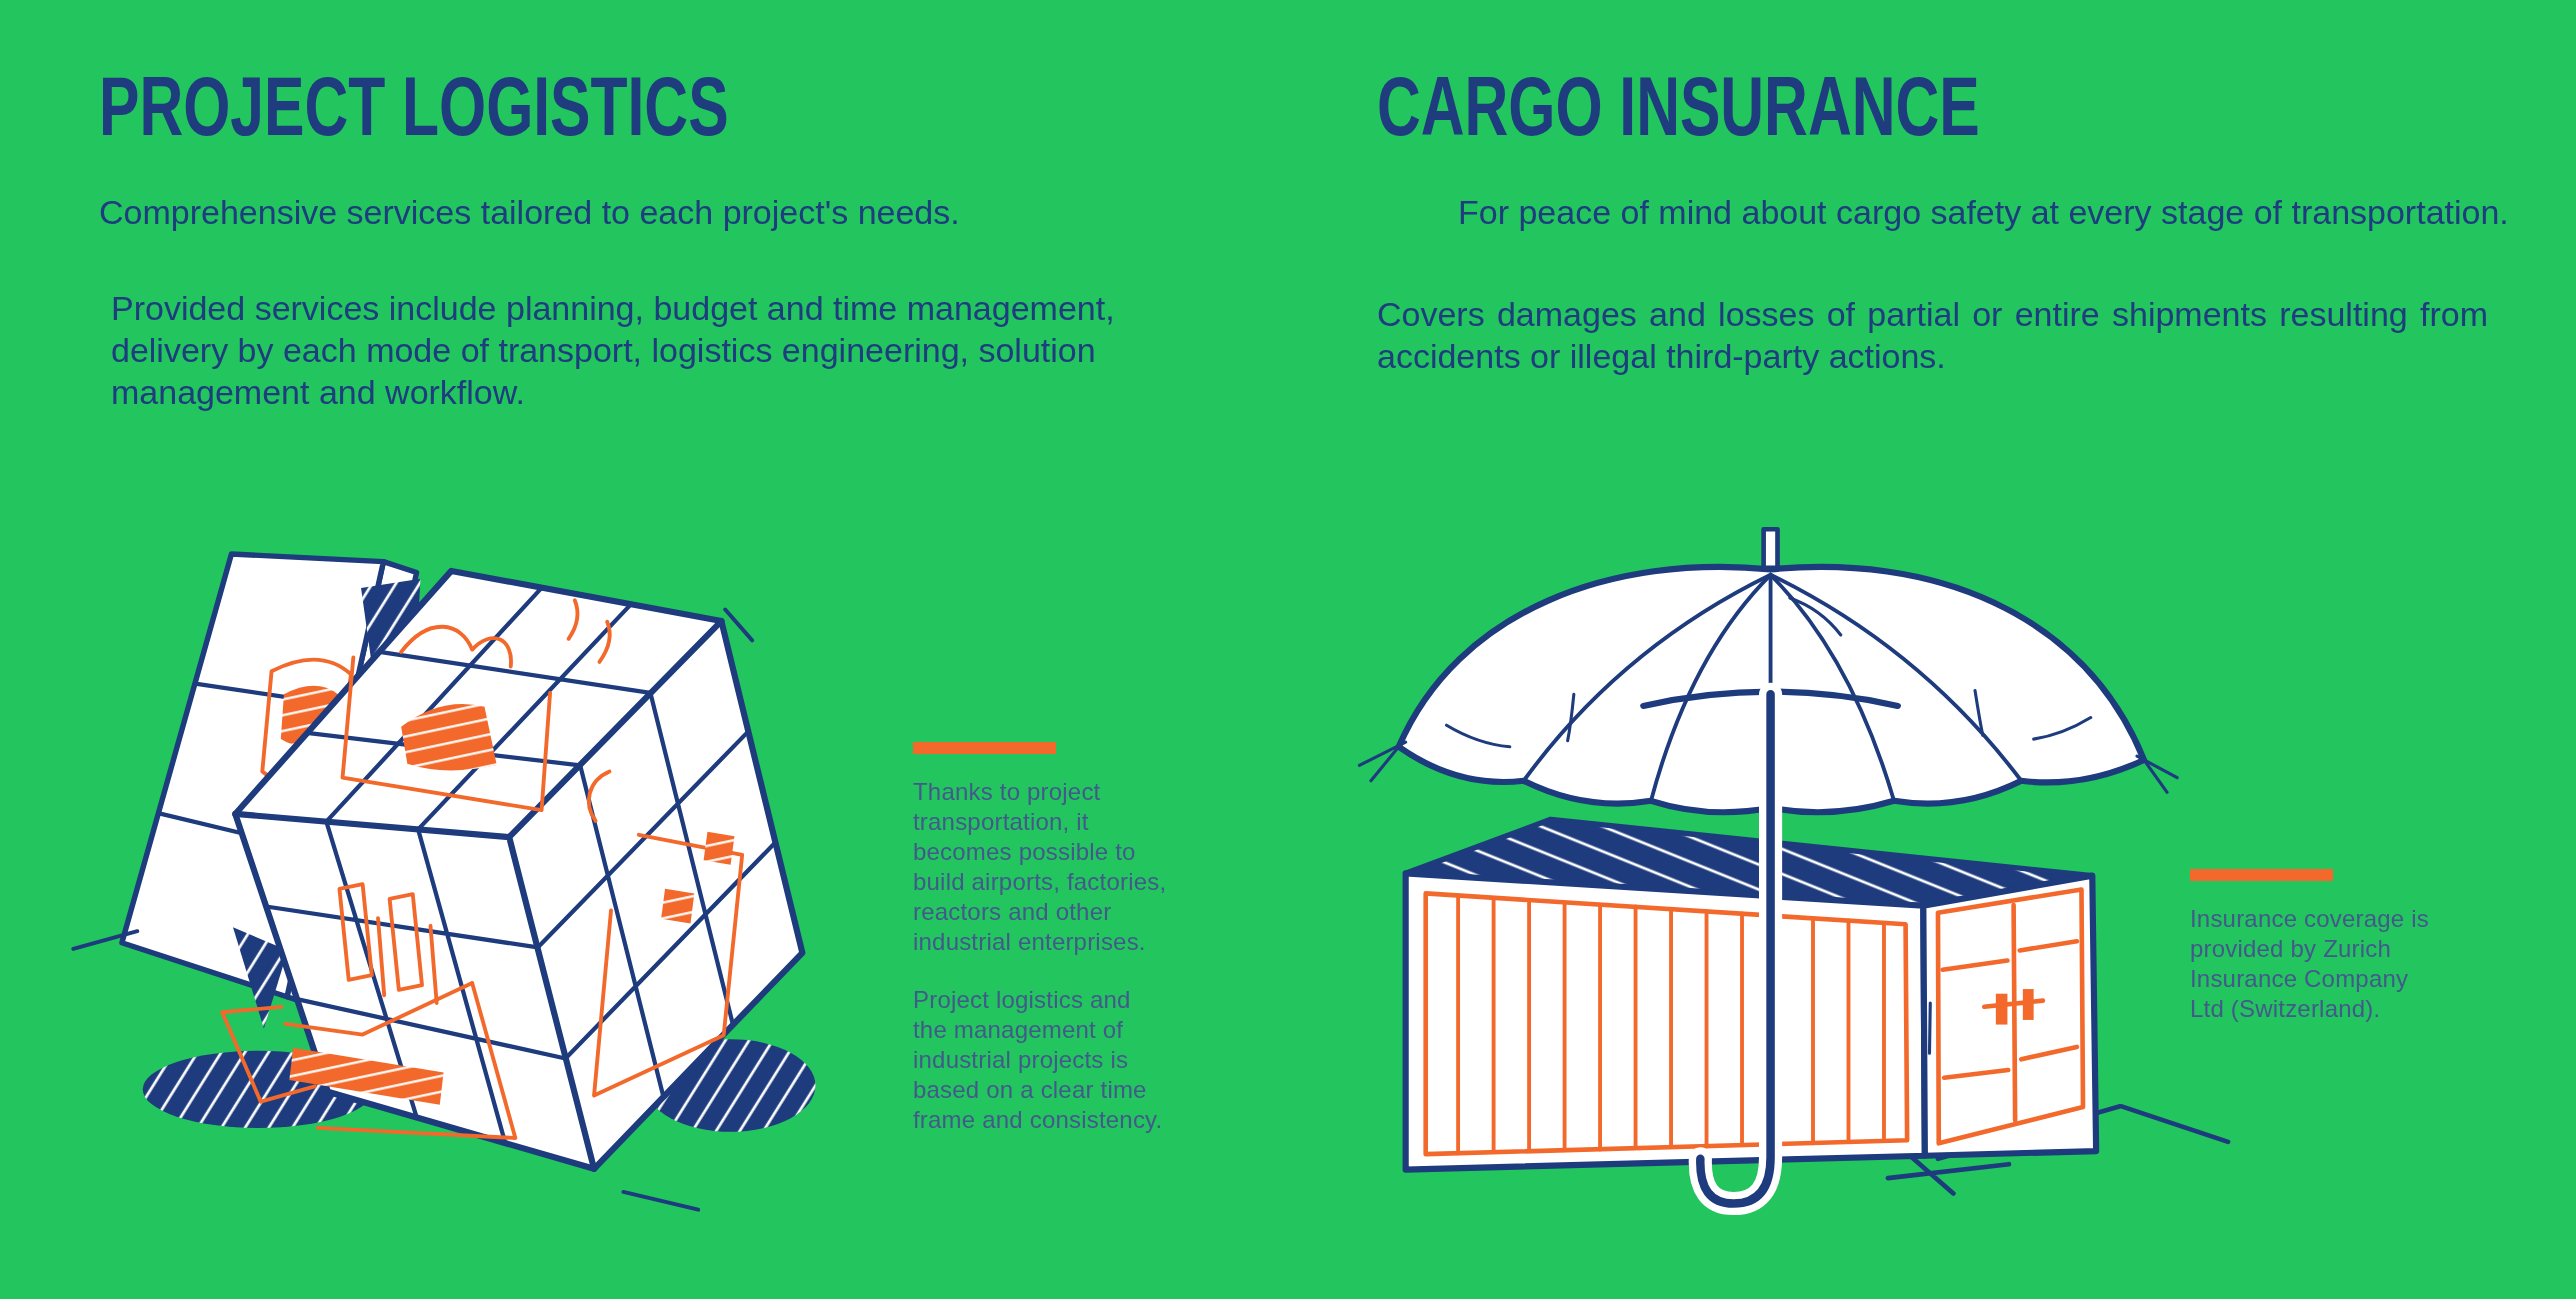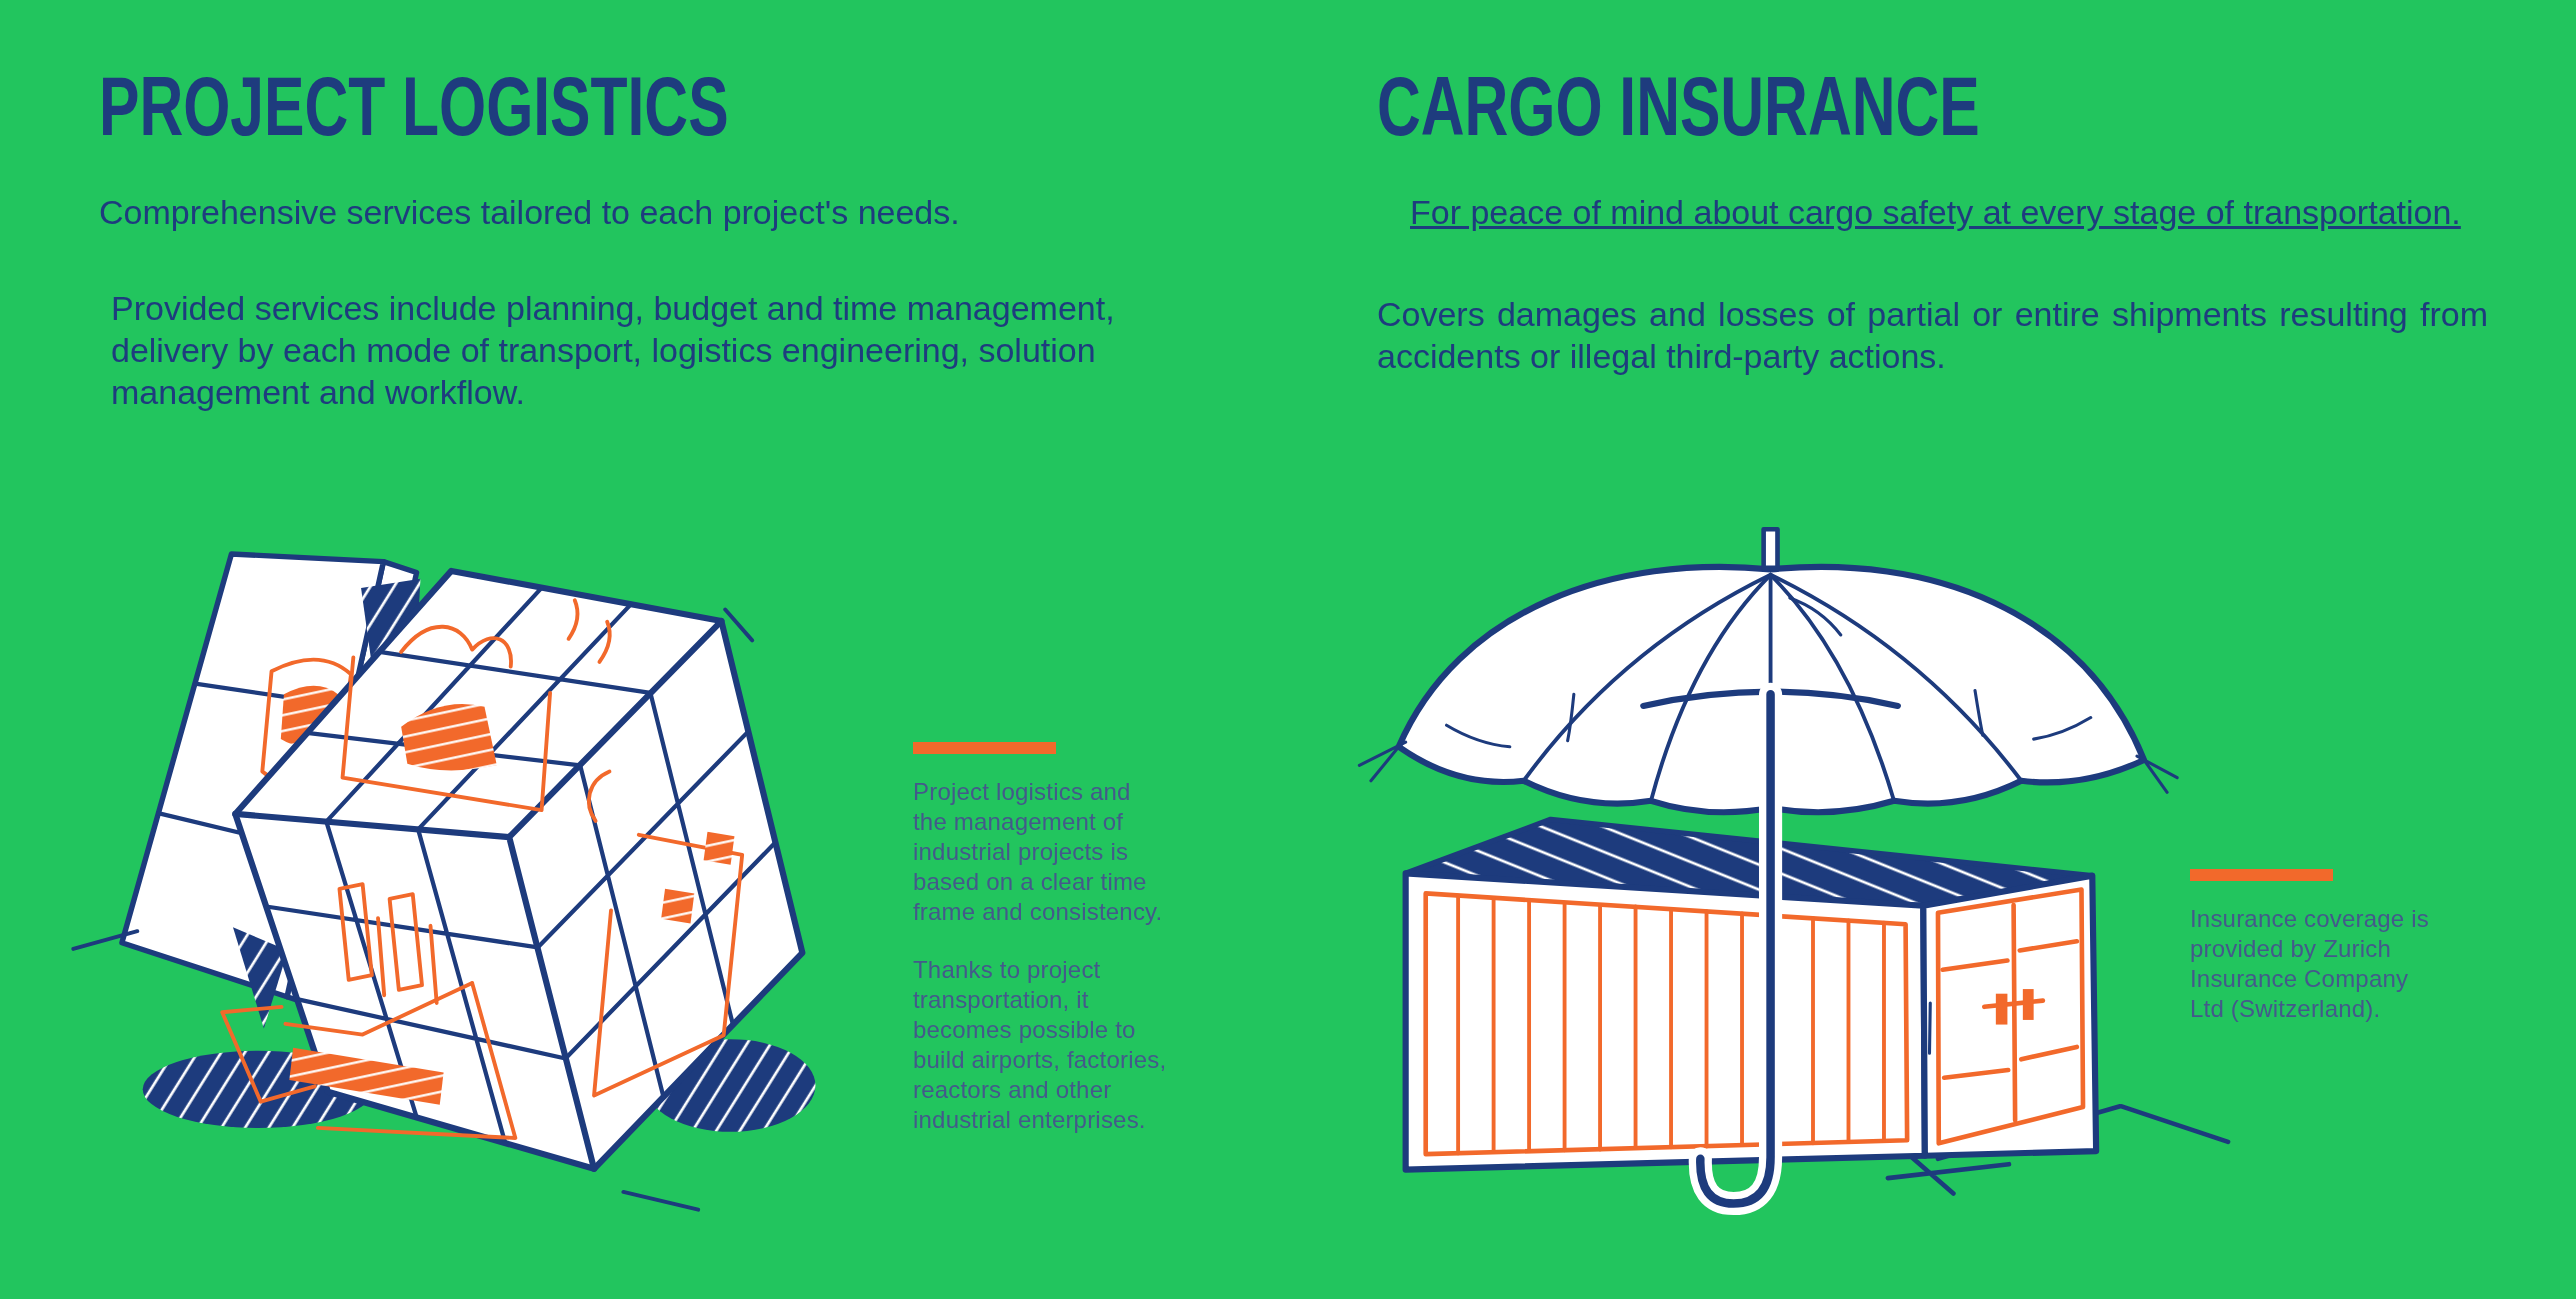--- a/index.html
+++ b/index.html
@@ -15,21 +15,21 @@
   p.body.just{text-align:justify;}
   .aside{color:#44598b;}
   .aside p{margin:0;font-size:24px;line-height:30px;font-weight:400;letter-spacing:0.2px;}
   .aside p + p{margin-top:28px;}
   .accent-bar{width:143px;height:11.6px;background:#f2692b;margin-bottom:23px;}
   .left-title{left:99px;top:65px;}
   .left-p1{left:99px;top:191px;width:1080px;}
   .left-p2{left:111px;top:287px;width:1080px;}
   .left-aside{left:913px;top:742px;width:255px;}
   .right-title{left:1377px;top:65px;}
-  .right-p1{left:1410px;top:191px;width:1111px;text-decoration:underline;}
+  .right-p1{left:1458px;top:191px;width:1111px;}
   .right-p2{left:1377px;top:293px;width:1111px;}
   .right-aside{left:2190px;top:869px;width:255px;}
 </style>
 </head>
 <body>
 
 <div class="page">
 
   <svg class="art" viewBox="0 0 3339 1685" aria-hidden="true">
     <defs>
@@ -157,22 +157,22 @@
       </g>
     </g>
   </svg>
 
   <section>
     <h1 class="title abs left-title">PROJECT LOGISTICS</h1>
     <p class="body abs left-p1">Comprehensive services tailored to each project's needs.</p>
     <p class="body abs left-p2">Provided services include planning, budget and time management, delivery by each mode of transport, logistics engineering, solution management and workflow.</p>
     <aside class="aside abs left-aside">
       <div class="accent-bar"></div>
+      <p>Thanks to project transportation, it becomes possible to build airports, factories, reactors and other industrial enterprises.</p>
       <p>Project logistics and the management of industrial projects is based on a clear time frame and consistency.</p>
-      <p>Thanks to project transportation, it becomes possible to build airports, factories, reactors and other industrial enterprises.</p>
     </aside>
   </section>
 
   <section>
     <h1 class="title abs right-title">CARGO INSURANCE</h1>
     <p class="body just abs right-p1">For peace of mind about cargo safety at every stage of transportation.</p>
     <p class="body just abs right-p2">Covers damages and losses of partial or entire shipments resulting from accidents or illegal third-party actions.</p>
     <aside class="aside abs right-aside">
       <div class="accent-bar"></div>
       <p>Insurance coverage is provided by Zurich Insurance Company Ltd (Switzerland).</p>

